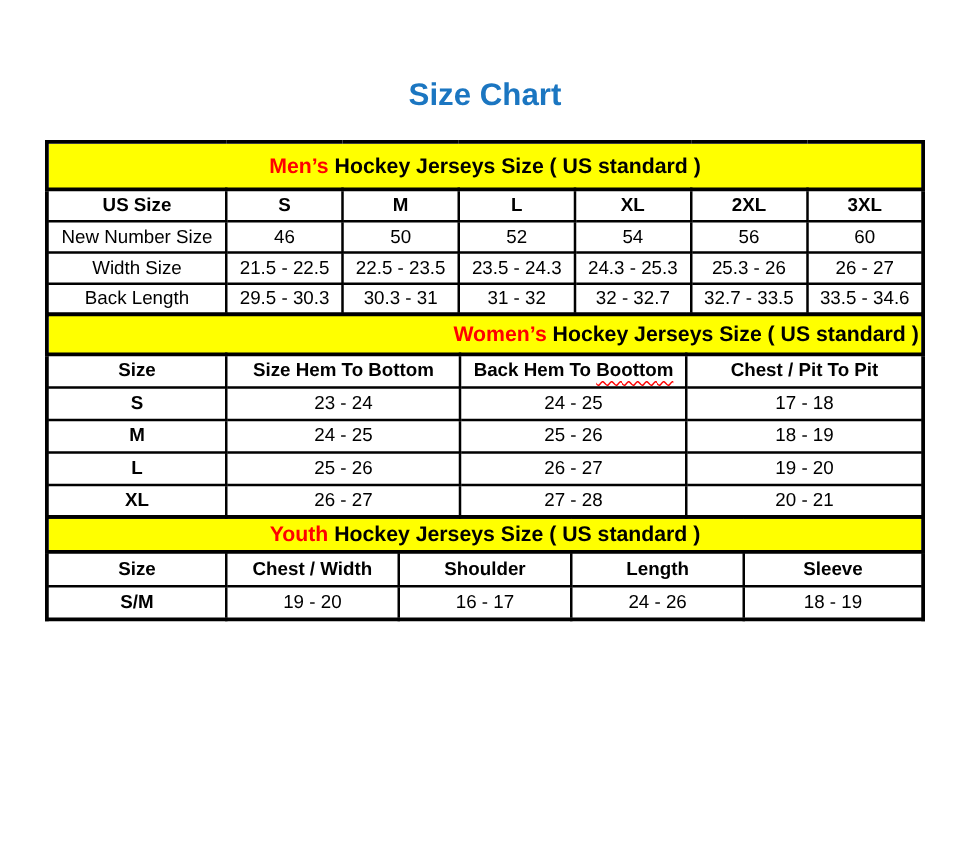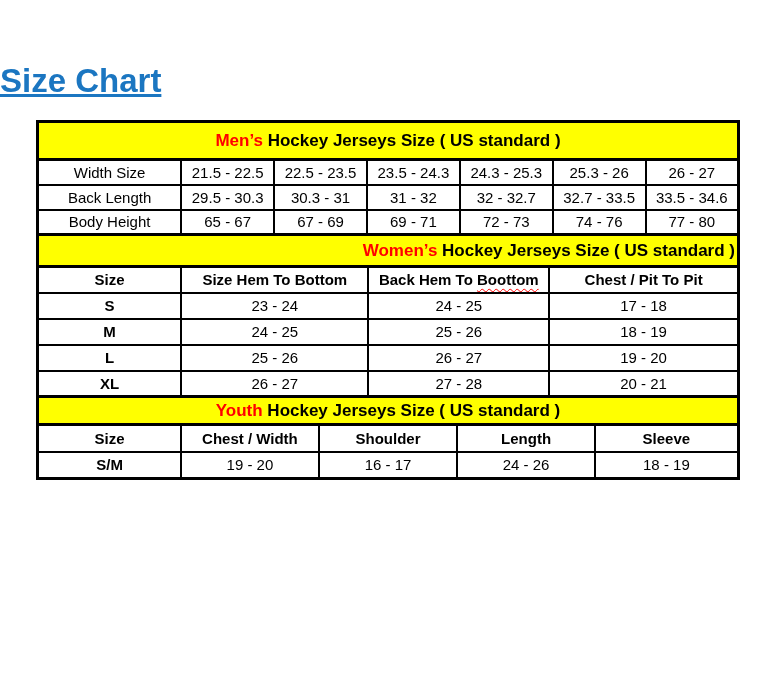--- a/index.html
+++ b/index.html
@@ -9,26 +9,26 @@
     --line:#000000;
   }
   *{box-sizing:border-box;}
   html,body{margin:0;padding:0;}
   body{
     width:776px;height:692px;overflow:hidden;background:#ffffff;
     font-family:"Liberation Sans", sans-serif;color:#000;
   }
   .title{
     margin:64px 0 0 0;
-    font-size:33px;
+    text-align:center;
+    font-size:25px;
     font-weight:bold;
     line-height:1;
     color:var(--title-blue);
     letter-spacing:0px;
-    text-decoration:underline;
   }
   .chart{
     margin:23px 0 0 36px;
     width:704px;
   }
   table{
     border-collapse:collapse;
     table-layout:fixed;
     width:704px;
     border:3px solid var(--line);
@@ -81,46 +81,55 @@
           <col style="width: 13.25%;">
           <col style="width: 13.25%;">
           <col style="width: 13.25%;">
           <col style="width: 13.25%;">
         </colgroup>
         <tbody>
           <tr>
             <td colspan="7" class="band"><span class="accent">Men’s</span><span> Hockey Jerseys Size ( US standard )</span></td>
           </tr>
           <tr>
+            <th class="col-header">US Size</th>
+            <th class="col-header">S</th>
+            <th class="col-header">M</th>
+            <th class="col-header">L</th>
+            <th class="col-header">XL</th>
+            <th class="col-header">2XL</th>
+            <th class="col-header">3XL</th>
+          </tr>
+          <tr>
+            <td class="row-label">New Number Size</td>
+            <td class="value">46</td>
+            <td class="value">50</td>
+            <td class="value">52</td>
+            <td class="value">54</td>
+            <td class="value">56</td>
+            <td class="value">60</td>
+          </tr>
+          <tr>
             <td class="row-label">Width Size</td>
             <td class="value">21.5 - 22.5</td>
             <td class="value">22.5 - 23.5</td>
             <td class="value">23.5 - 24.3</td>
             <td class="value">24.3 - 25.3</td>
             <td class="value">25.3 - 26</td>
             <td class="value">26 - 27</td>
           </tr>
           <tr>
             <td class="row-label">Back Length</td>
             <td class="value">29.5 - 30.3</td>
             <td class="value">30.3 - 31</td>
             <td class="value">31 - 32</td>
             <td class="value">32 - 32.7</td>
             <td class="value">32.7 - 33.5</td>
             <td class="value">33.5 - 34.6</td>
           </tr>
-          <tr>
-            <td class="row-label">Body Height</td>
-            <td class="value">65 - 67</td>
-            <td class="value">67 - 69</td>
-            <td class="value">69 - 71</td>
-            <td class="value">72 - 73</td>
-            <td class="value">74 - 76</td>
-            <td class="value">77 - 80</td>
-          </tr>
         </tbody>
       </table>
     <table class="t1 bold-labels">
         <colgroup>
           <col style="width: 20.5%;">
           <col style="width: 26.7%;">
           <col style="width: 25.8%;">
           <col style="width: 27%;">
         </colgroup>
         <tbody>

